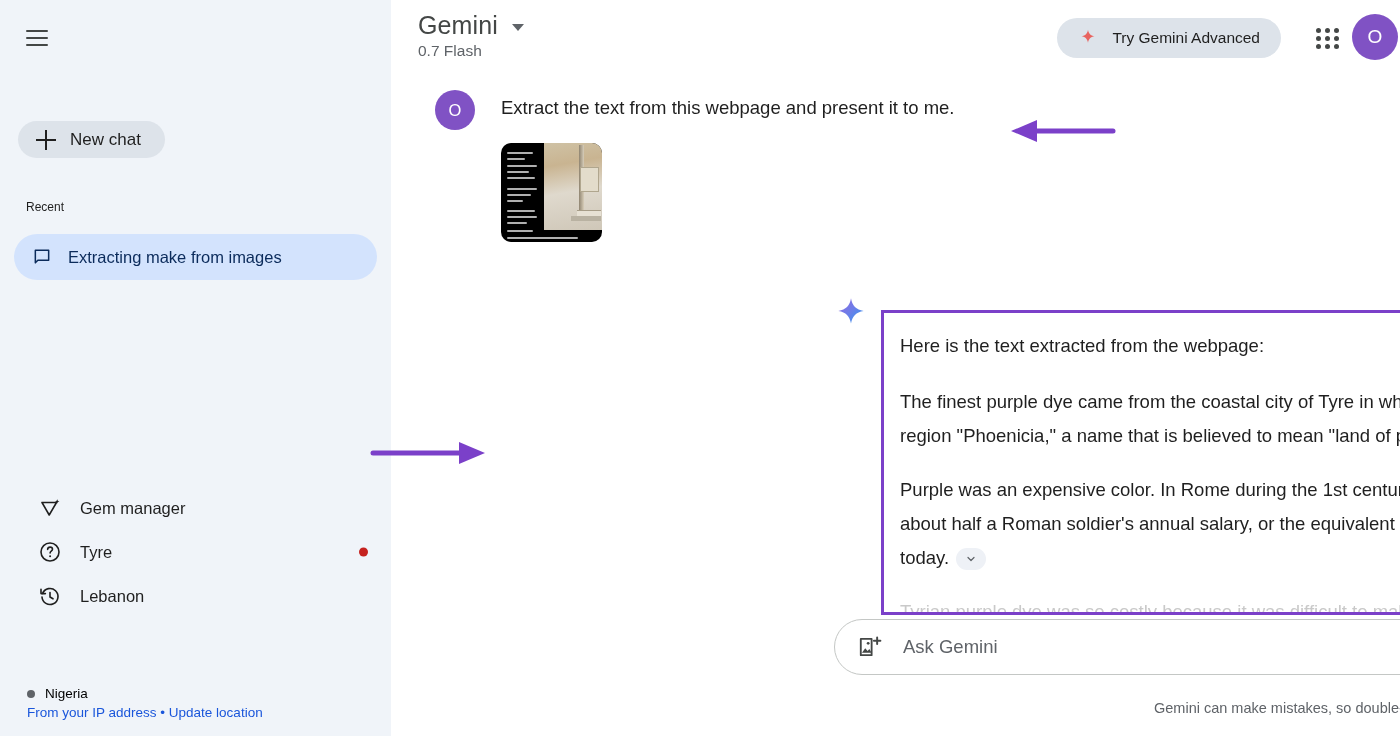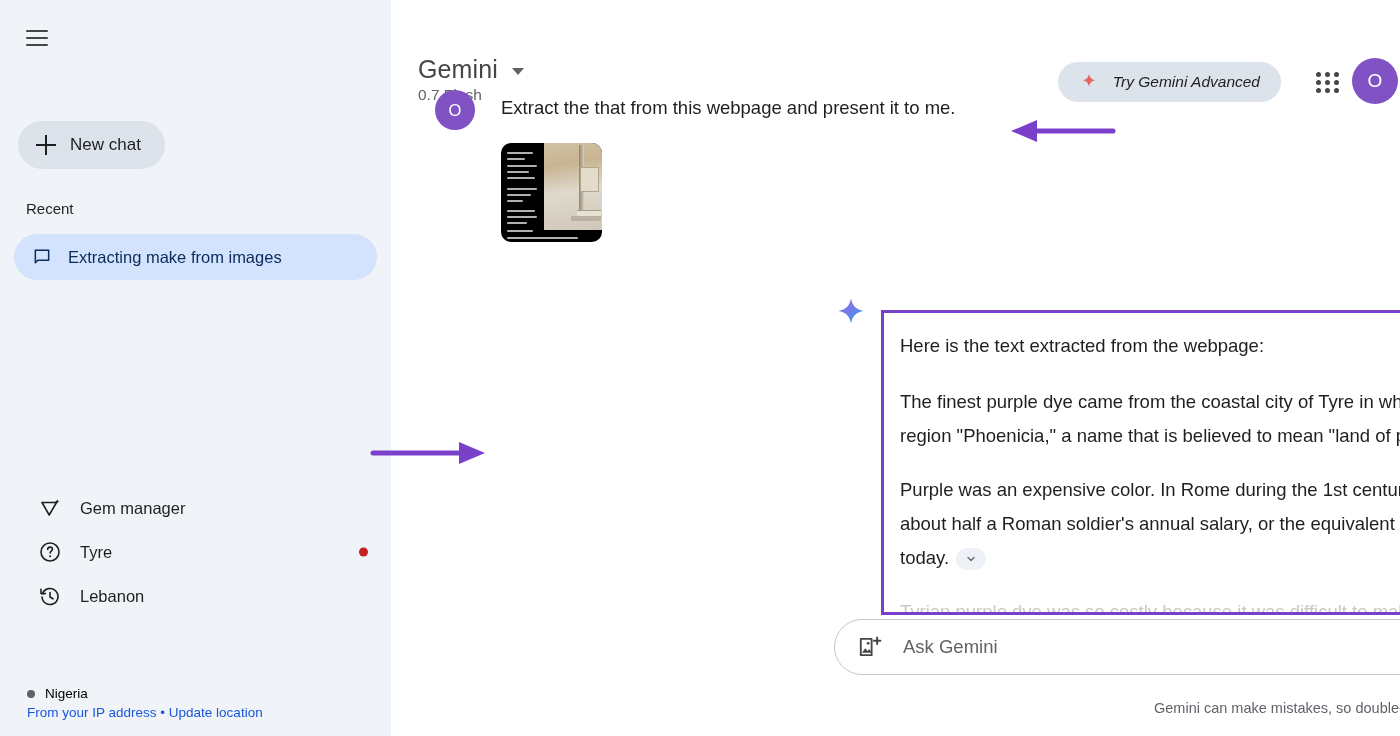--- a/index.html
+++ b/index.html
@@ -21,38 +21,38 @@
   .hamburger {
     position: absolute; left: 26px; top: 24px;
     width: 32px; height: 28px;
     display: flex; flex-direction: column; justify-content: center; gap: 5px;
     cursor: pointer;
   }
   .hamburger span { display: block; width: 22px; height: 2px; background: #444746; border-radius: 2px; }
 
   .new-chat {
     position: absolute; left: 18px; top: 121px;
-    height: 48px; padding: 0 24px 0 18px;
+    height: 37px; padding: 0 24px 0 18px;
     background: #dde3ea; border-radius: 24px;
     display: flex; align-items: center; gap: 14px;
     cursor: pointer;
   }
   .new-chat .plus {
     position: relative; width: 20px; height: 20px; flex: 0 0 20px;
   }
   .new-chat .plus:before, .new-chat .plus:after {
     content: ""; position: absolute; background: #1f1f1f;
   }
   .new-chat .plus:before { left: 0; top: 9px; width: 20px; height: 2px; }
   .new-chat .plus:after  { top: 0; left: 9px; height: 20px; width: 2px; }
   .new-chat-label { font-size: 17px; color: #1f1f1f; white-space: nowrap; }
 
   .recent-label {
     position: absolute; left: 26px; top: 200px;
-    font-size: 15px; color: #1f1f1f;
+    font-size: 12px; color: #1f1f1f;
   }
 
   .convo-item {
     position: absolute; left: 14px; top: 234px;
     width: 363px; height: 46px;
     background: #d3e3fd; border-radius: 23px;
     display: flex; align-items: center; gap: 16px;
     padding-left: 18px;
     cursor: pointer;
   }
@@ -76,38 +76,38 @@
   .location-block { position: absolute; left: 27px; top: 686px; }
   .loc-line1 { display: flex; align-items: center; gap: 10px; }
   .loc-dot { width: 8px; height: 8px; border-radius: 50%; background: #5f6368; flex:0 0 8px;}
   .loc-name { font-size: 13.5px; color: #000000; }
   .loc-line2 { margin-top: 4px; font-size: 13.5px; color: #1a56db; white-space: nowrap; }
   .loc-line2 a { color: #1a56db; text-decoration: none; cursor: pointer; }
 
   
   .main { position: relative; flex: 1; height: 736px; background: #fff; }
 
-  .topbar { position: relative; height: 80px; margin-top: 44px; }
+  .topbar { position: relative; height: 80px; }
   .brand { position: absolute; left: 27px; top: 11px; }
   .brand-row { display: flex; align-items: center; gap: 14px; cursor: pointer; }
   .brand-title { font-size: 25px; color: #444746; letter-spacing: .1px; }
   .caret {
     width: 0; height: 0; margin-top: 4px;
     border-left: 6px solid transparent; border-right: 6px solid transparent;
     border-top: 7px solid #5f6368;
   }
   .brand-sub { margin-top: 2px; font-size: 15.5px; color: #5f6368; }
 
   .adv-btn {
     position: absolute; right: 119px; top: 18px;
     height: 40px; padding: 0 21px;
     background: #dde3ea; border-radius: 20px;
     display: flex; align-items: center; gap: 14px; cursor: pointer;
   }
-  .adv-label { font-size: 15.5px; color: #1f1f1f; white-space: nowrap; font-style: italic; }
+  .adv-label { font-size: 15.5px; color: #1f1f1f; white-space: nowrap; }
 
   .apps-grid {
     position: absolute; right: 60px; top: 26px;
     width: 24px; height: 24px;
     display: grid; grid-template-columns: repeat(3, 1fr); gap: 3px;
     align-content: center; cursor: pointer;
   }
   .apps-grid i { display:block; width: 5px; height: 5px; border-radius: 50%; background: #444746; }
 
   .avatar {
@@ -301,21 +301,21 @@
           <i></i>
       </div>
 
       <div class="avatar avatar-top">O</div>
     </div>
 
     <div class="convo">
 
       <div class="user-msg">
         <div class="avatar avatar-user">O</div>
-        <div class="user-text">Extract the that from this webpage and present it to me.</div>
+        <div class="user-text">Extract the text from this webpage and present it to me.</div>
 
         <div class="thumb">
           <div class="tb-right">
             <div class="pillar"></div>
             <div class="fresco"></div>
             <div class="shelf"></div>
             <div class="caption"></div>
           </div>
           <div class="ln" style="left:6%;top:9%;width:26%"></div>
           <div class="ln" style="left:6%;top:15%;width:18%"></div>

